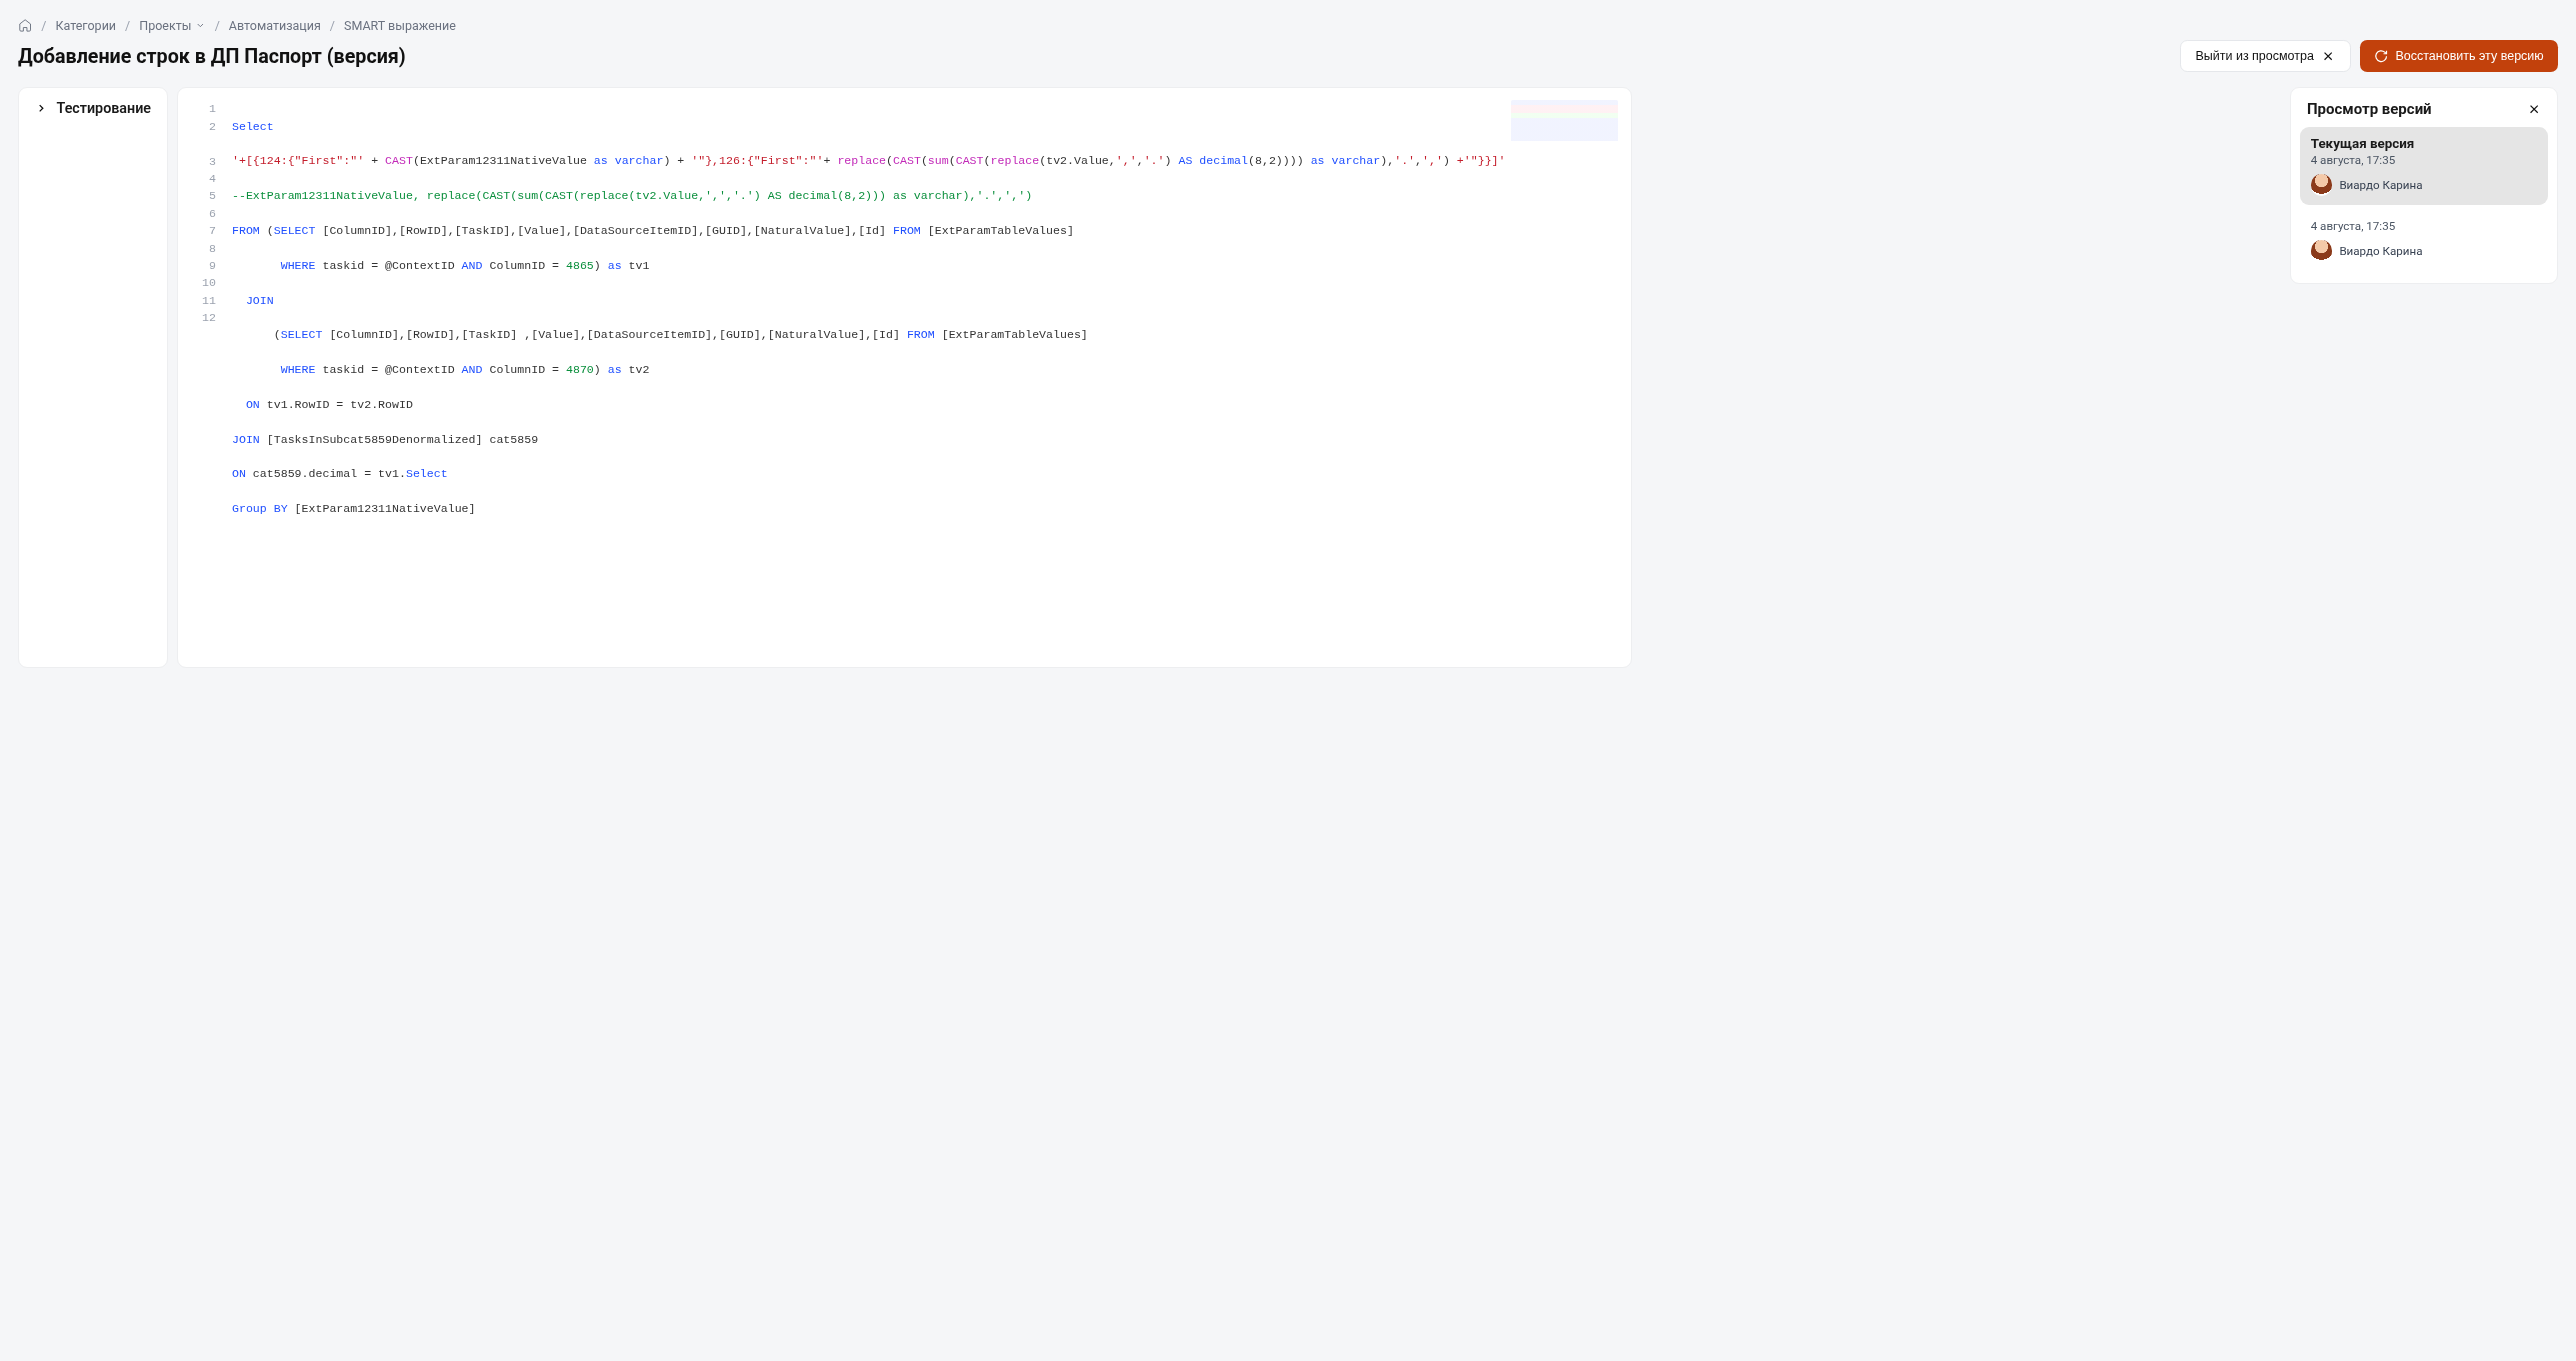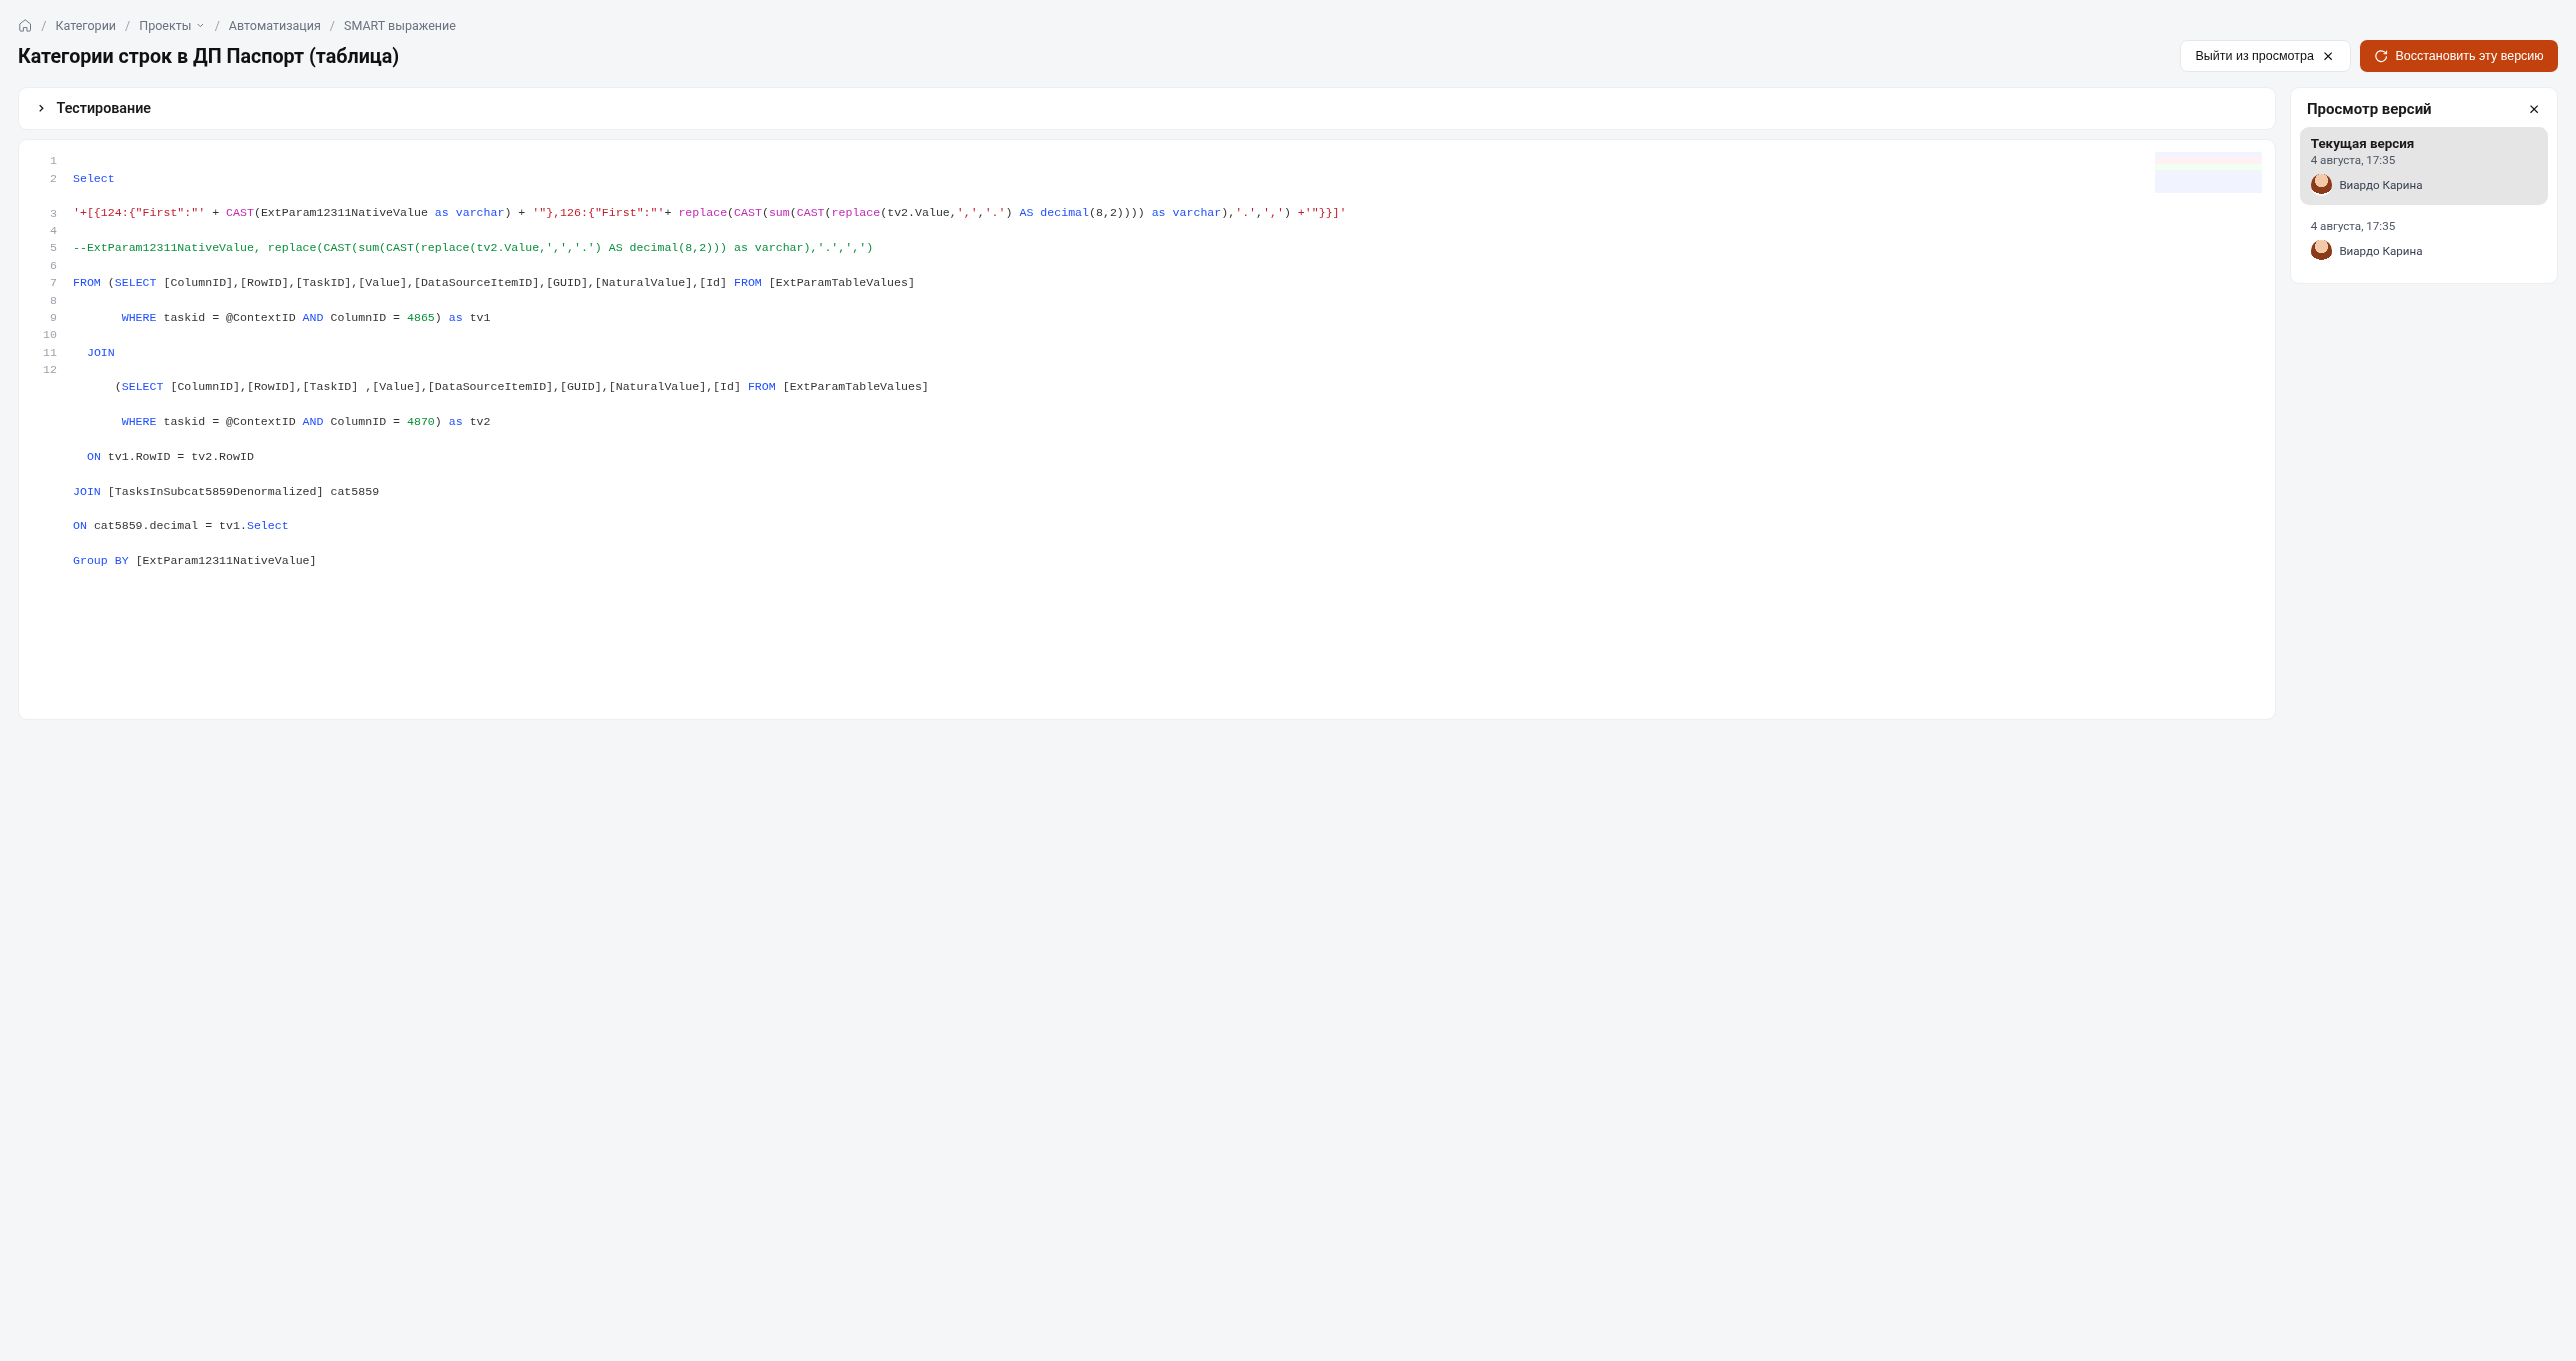--- a/index.html
+++ b/index.html
@@ -14,21 +14,21 @@
 
 .title-row { display: flex; align-items: center; justify-content: space-between; margin-bottom: 14.3px; }
 .page-title { font-size: 19.7px; font-weight: 700; color: #111; }
 .title-actions { display: flex; gap: 9px; }
 .btn { display: inline-flex; align-items: center; gap: 7.2px; padding: 8px 14.3px; border-radius: 7.2px; font-size: 12.5px; font-weight: 500; cursor: pointer; border: none; text-align: center; }
 .btn-outline { background: #fff; border: 0.9px solid #e5e7eb; color: #111; }
 .btn-primary { background: #c2410c; color: #fff; }
 .close-icon, .refresh-icon { width: 14.3px; height: 14.3px; stroke: currentColor; fill: none; stroke-width: 2; }
 
 .layout { display: flex; gap: 14.3px; }
-.main-col { flex: 1; display: flex; flex-direction: column; gap: 9px; }
+.main-col { flex: 1; display: flex; flex-direction: row; gap: 9px; }
 .side-col { width: 268px; }
 
 .panel { background: #fff; border-radius: 9px; border: 0.9px solid #edeef0; }
 .collapse-header { display: flex; align-items: center; gap: 9px; padding: 12.5px 16px; cursor: pointer; }
 .collapse-title { font-size: 14.3px; font-weight: 600; }
 .chevron-right { width: 12.5px; height: 12.5px; stroke: #111; fill: none; stroke-width: 2.5; }
 
 .editor-panel { position: relative; padding: 12.5px 0; min-height: 581px; }
 .editor { display: flex; font-family: "SFMono-Regular", Consolas, "Liberation Mono", Menlo, monospace; font-size: 11.6px; line-height: 1.5; }
 .gutter { width: 54px; text-align: right; color: #9ca3af; padding-right: 16px; user-select: none; }
@@ -76,21 +76,21 @@
           <polyline points="6 9 12 15 18 9"></polyline>
         </svg>
     </span>
     <span class="breadcrumb-sep">/</span>
     <span class="breadcrumb-item">Автоматизация</span>
     <span class="breadcrumb-sep">/</span>
     <span class="breadcrumb-item">SMART выражение</span>
   </div>
 
   <div class="title-row">
-    <h1 class="page-title">Категории строк в ДП Паспорт (таблица)</h1>
+    <h1 class="page-title">Добавление строк в ДП Паспорт (версия)</h1>
     <div class="title-actions">
       <button class="btn btn-outline">
         <span>Выйти из просмотра</span>
         <svg class="close-icon" viewBox="0 0 24 24">
             <line x1="6" y1="6" x2="18" y2="18"></line>
             <line x1="18" y1="6" x2="6" y2="18"></line>
           </svg>
       </button>
       <button class="btn btn-primary">
         <svg class="refresh-icon" viewBox="0 0 24 24">

